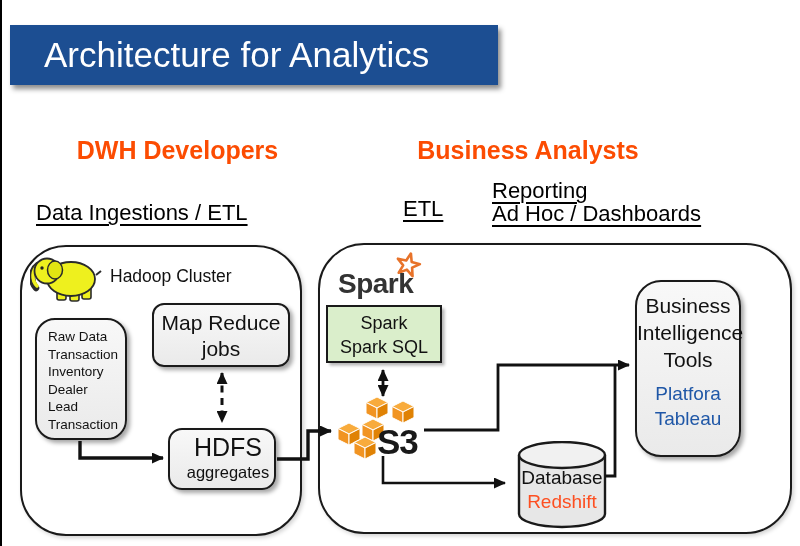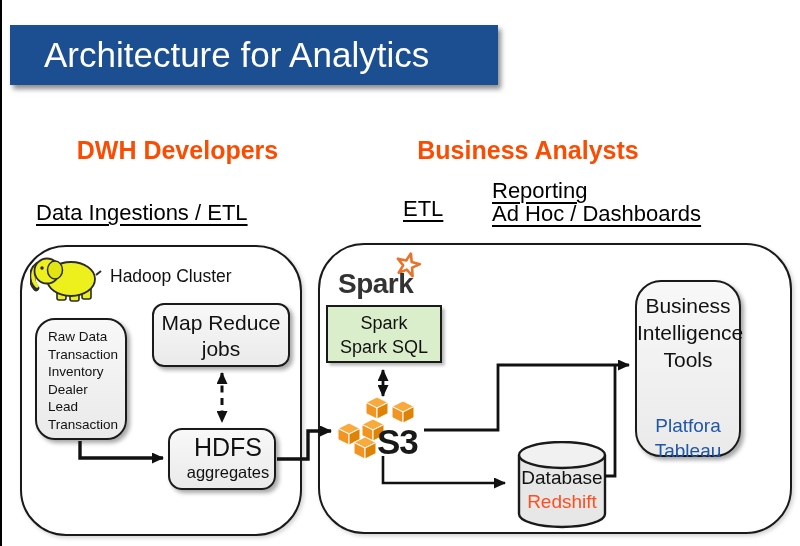--- a/index.html
+++ b/index.html
@@ -54,21 +54,21 @@
   #s3-label {position:absolute; left:377px; top:422px; font-size:35px; font-weight:bold;
              color:#191919; letter-spacing:-1px;}
 
   #db-cyl {position:absolute; left:517px; top:441px; width:90px; height:88px; text-align:center;}
   #db-cyl .txt {position:absolute; left:0; width:90px; font-size:19px;}
   #db-cyl .db-l1 {top:26px; color:#111;}
   #db-cyl .db-l2 {top:50px; color:#fd4f21;}
 
   #bi-box {left:635px; top:280px; width:106px; height:177px; border-radius:26px;
            font-size:21px; line-height:27px; padding-top:10px;}
-  #bi-box .bi-tools {margin-top:40px; color:#1f57a7; font-size:19px; line-height:25px;}
+  #bi-box .bi-tools {margin-top:8px; color:#1f57a7; font-size:19px; line-height:25px;}
 
   #arrows {position:absolute; left:0; top:0; pointer-events:none;}
 </style>
 </head>
 <body>
 
 <div class="stage">
 
   <div class="left-edge"></div>
 

